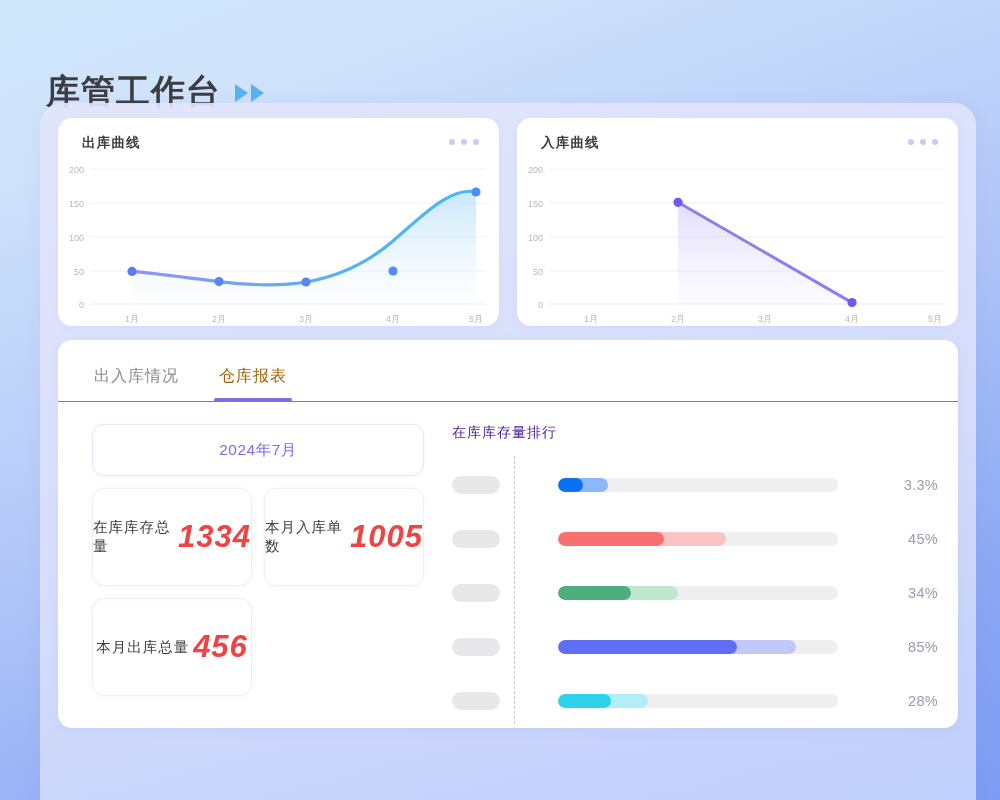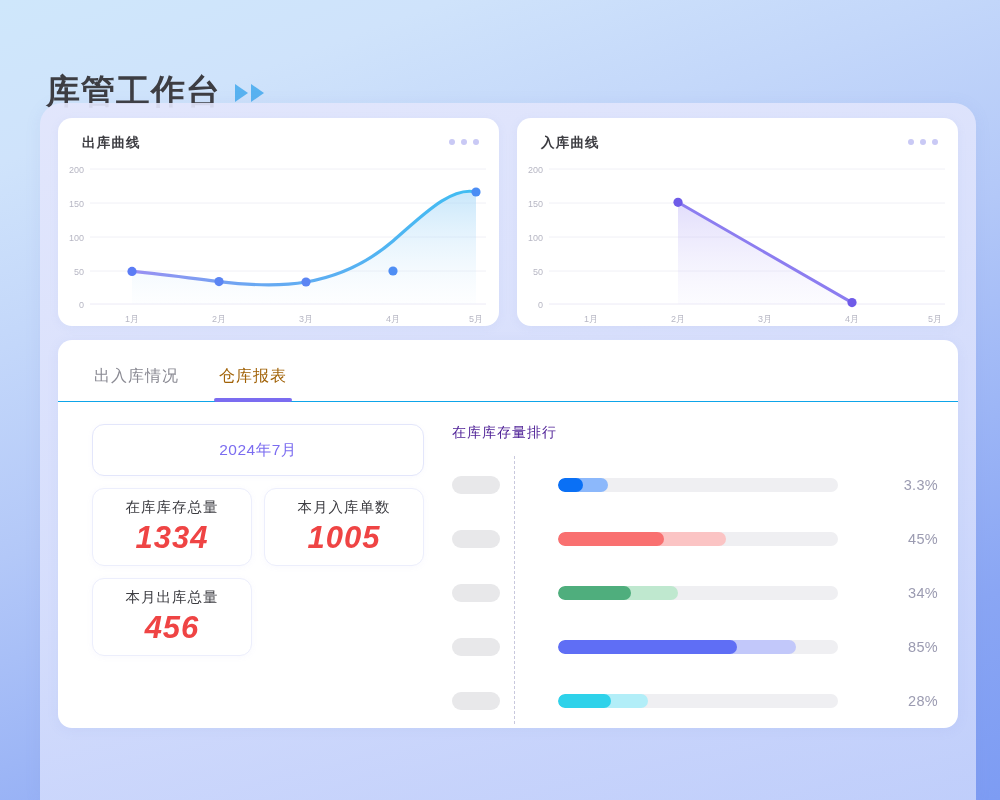--- a/index.html
+++ b/index.html
@@ -124,25 +124,25 @@
     box-shadow: 0 1px 5px rgba(150,160,230,0.06);
     cursor: pointer;
   }
   .stat-grid {
     display: grid;
     grid-template-columns: 160px 160px;
     gap: 12px;
     margin-top: 12px;
   }
   .stat-card {
-    height: 78px;
+    height: 98px;
     border: 1.5px solid #eceefc;
     border-radius: 12px;
     background: #fff;
-    display: flex; flex-direction: column; align-items: center; justify-content: center;
+    display: flex; flex-direction: row; align-items: center; justify-content: center;
     gap: 4px;
     box-shadow: 0 1px 6px rgba(150,160,230,0.06);
   }
   .stat-label { font-size: 14.5px; color: #3d3d42; letter-spacing: 1px; }
   .stat-value {
     font-size: 31px; font-style: italic; font-weight: 700;
     color: #ef4444; letter-spacing: 1px; line-height: 1.1;
   }
 
   

